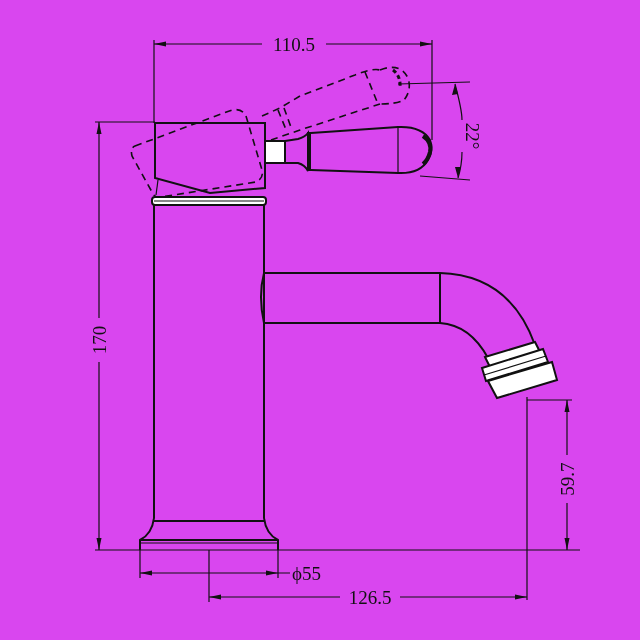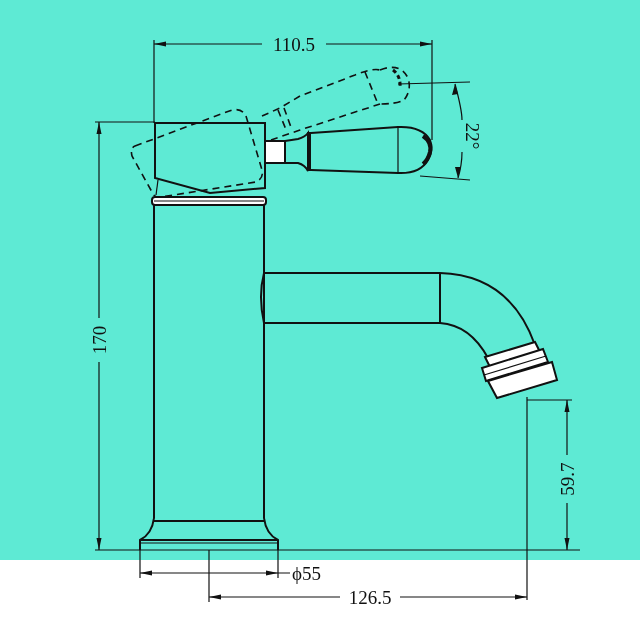--- a/index.html
+++ b/index.html
@@ -1,17 +1,17 @@
 <!DOCTYPE html>
 <html><head>
   <meta charset="utf-8">
   <style>
     html, body { margin: 0; padding: 0; background: #ffffff; }
     body { width: 640px; height: 640px; overflow: hidden; }
-    .canvas { position: relative; width: 640px; height: 560px; background: #5eead4; }
+    .canvas { position: relative; width: 640px; height: 640px; background: #d946ef; }
     svg { position: absolute; left: 0; top: 0; }
     .ln { stroke: #111111; stroke-width: 2; fill: none; }
     .thin { stroke: #111111; stroke-width: 1.2; fill: none; }
     .dash { stroke: #111111; stroke-width: 1.6; fill: none; stroke-dasharray: 7 5; }
     .fillw { fill: #ffffff; }
     .dim-text {
       font-family: "Liberation Serif", "DejaVu Serif", serif;
       font-size: 19px; fill: #111111;
     }
     .arrow { fill: #111111; }

